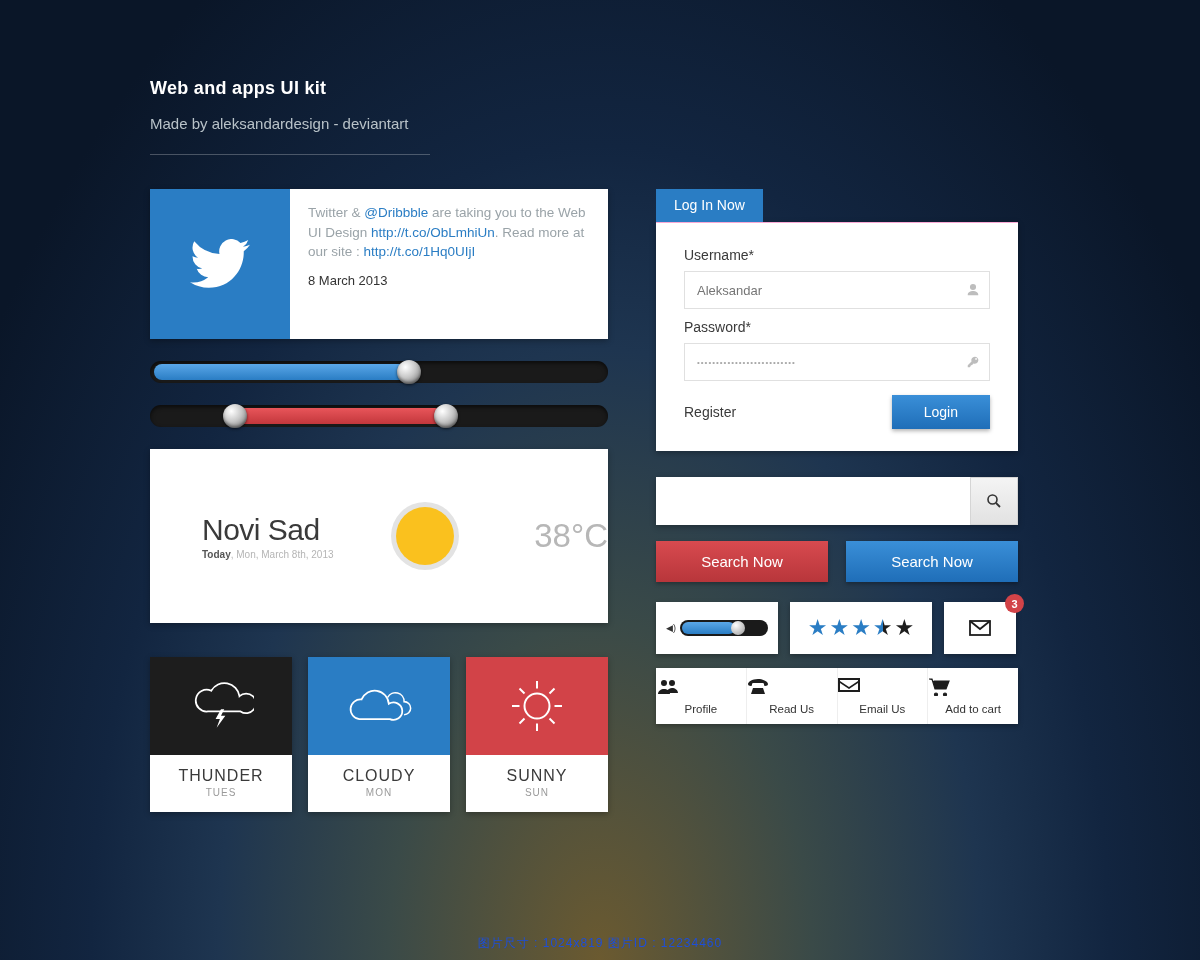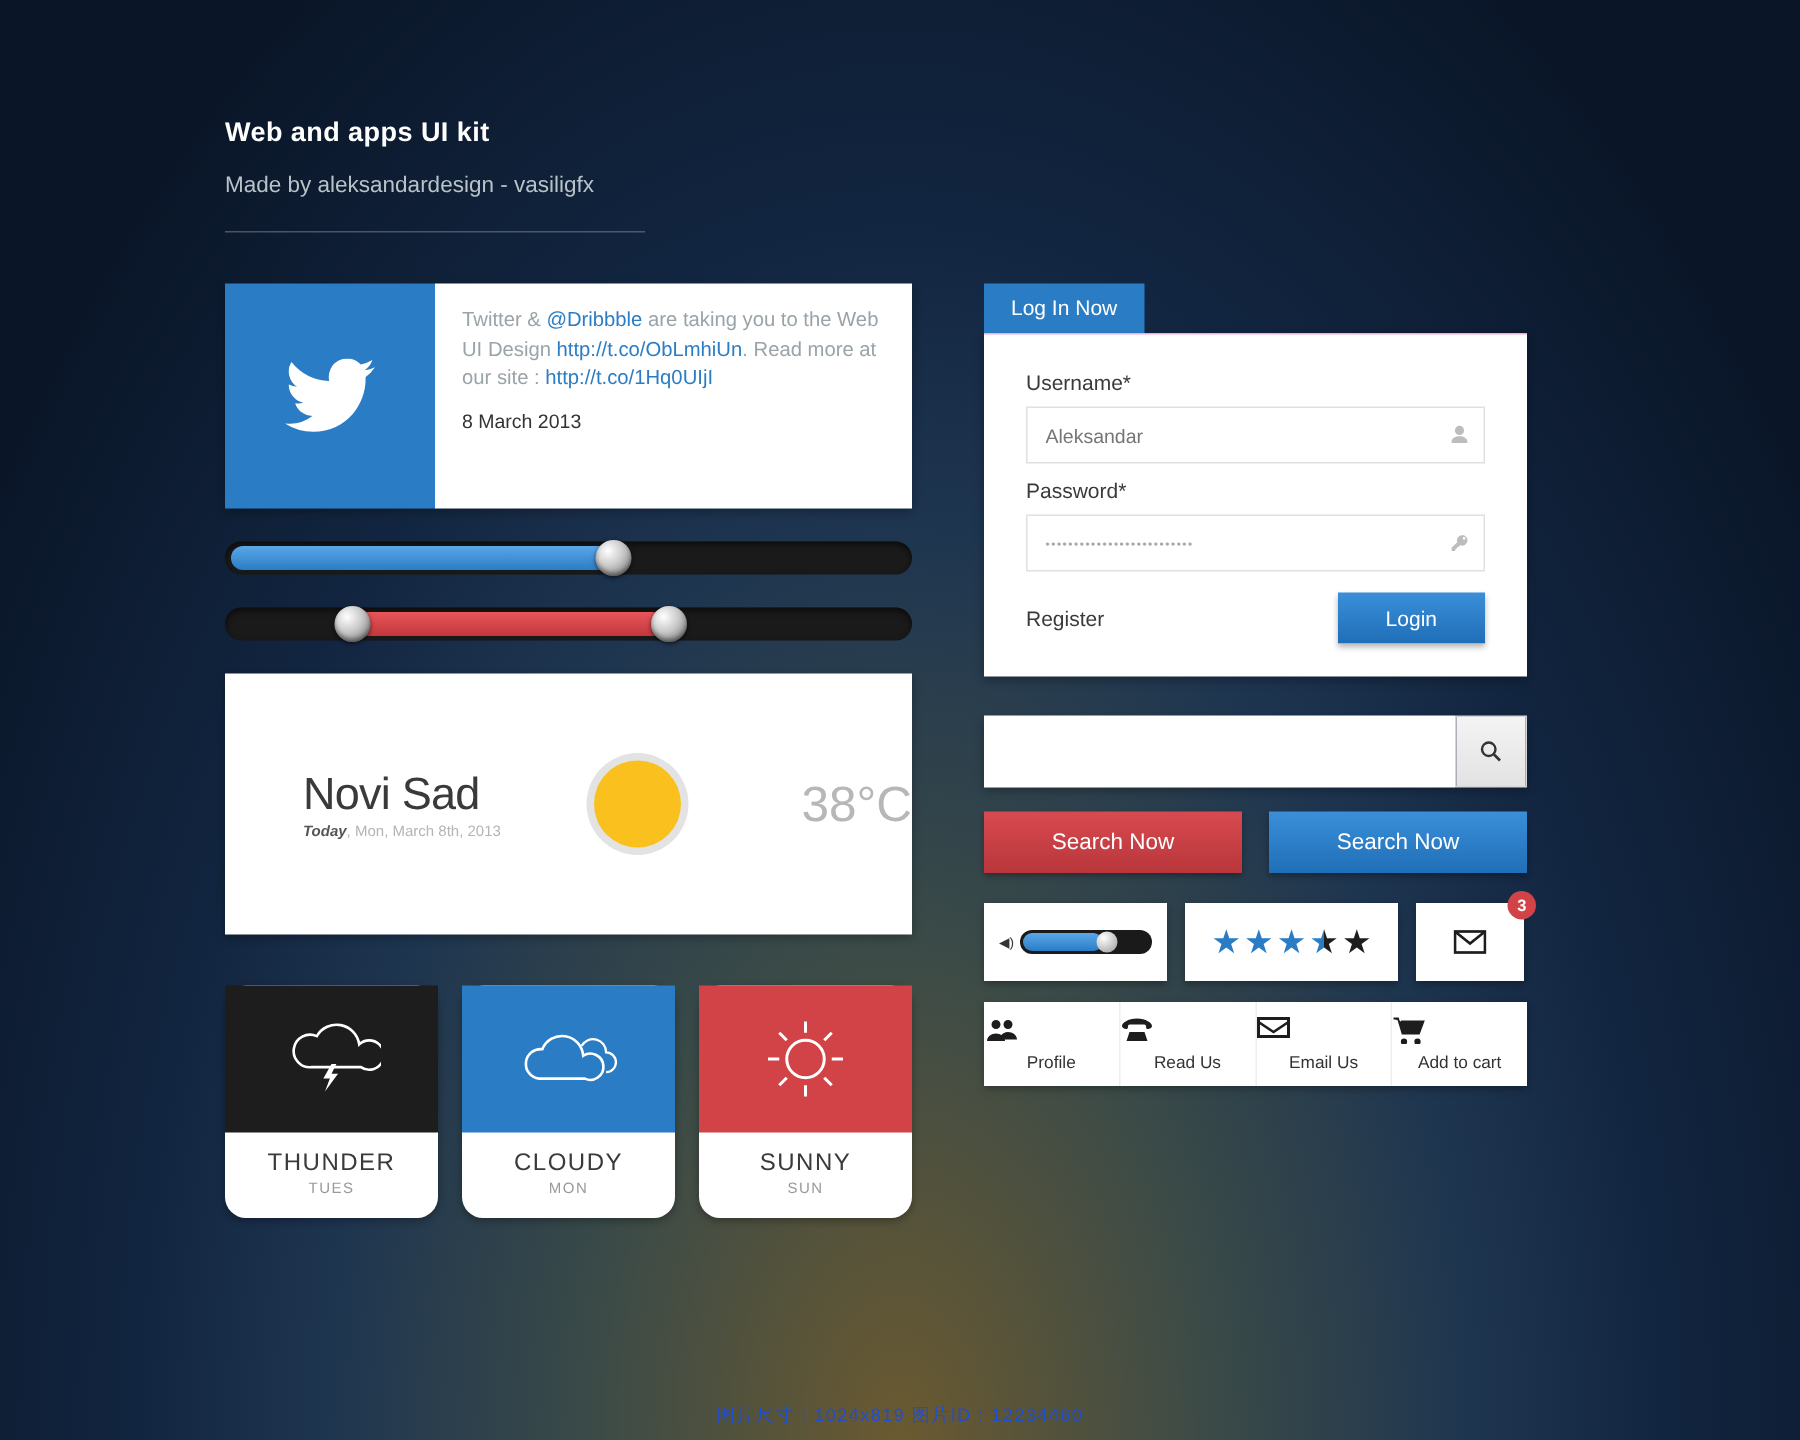--- a/index.html
+++ b/index.html
@@ -32,28 +32,28 @@
 .slider-range { position: absolute; top: 3px; bottom: 3px; border-radius: 8px; background: linear-gradient(#e8555a,#c3373c); left: 18%; width: 46%; }
 .knob { position: absolute; width: 24px; height: 24px; top: -1px; border-radius: 50%;
   background: radial-gradient(circle at 35% 30%, #fff, #c7c7c7 45%, #888 80%);
   box-shadow: 0 1px 3px rgba(0,0,0,0.6), inset 0 -2px 3px rgba(0,0,0,0.4); }
 
 
 .wx { background: #fff; margin-top: 6px; height: 174px; display: flex; align-items: center; box-shadow: 0 2px 6px rgba(0,0,0,0.3); }
 .wx-loc { padding-left: 52px; width: 220px; }
 .wx-city { font-size: 30px; color: #3a3a3a; font-weight: 400; letter-spacing: -0.5px; }
 .wx-date { font-size: 10px; color: #b5b5b5; margin-top: 2px; }
-.wx-date b { color: #555; font-weight: 600; font-style: italic; }
+.wx-date b { color: #555; font-weight: 600; }
 .wx-sun { width: 110px; display: flex; justify-content: center; }
 .sun-circ { width: 58px; height: 58px; border-radius: 50%; background: #fac11e; box-shadow: 0 0 0 5px #e3e3e3; }
 .wx-temp { flex: 1; text-align: right; font-size: 33px; color: #b7b7b7; font-weight: 300; }
 
 
 .forecast { display: flex; gap: 16px; margin-top: 34px; }
-.tile { width: 142px; background: #fff; box-shadow: 0 2px 6px rgba(0,0,0,0.3); border-radius: 14px; }
+.tile { width: 142px; background: #fff; box-shadow: 0 2px 6px rgba(0,0,0,0.3); }
 .tile-ico { height: 98px; display: flex; align-items: center; justify-content: center; }
 .tile:nth-child(1) .tile-ico { background: #1d1d1d; }
 .tile:nth-child(2) .tile-ico { background: #2a7dc4; }
 .tile:nth-child(3) .tile-ico { background: #d24348; }
 .tile-lbl { padding: 12px 0 14px; text-align: center; }
 .tile-name { font-size: 16px; color: #3a3a3a; letter-spacing: 1px; font-weight: 400; }
 .tile-day { font-size: 10px; color: #9a9a9a; letter-spacing: 1px; margin-top: 2px; }
 
 
 .login-tab { display: inline-block; background: #2a7dc4; color: #fff; font-size: 14px; padding: 8px 18px 9px; font-weight: 500; }
@@ -103,21 +103,21 @@
 .footer-bar { color: #1d4ed8; font-size: 12px; margin-top: 4px; letter-spacing: 1px; }
 
 svg { display: block; }
 </style>
 </head>
 <body>
 
 <div class="container">
   <div class="header">
     <h1>Web and apps UI kit</h1>
-    <h2>Made by aleksandardesign - vasiligfx</h2>
+    <h2>Made by aleksandardesign - deviantart</h2>
     <hr>
   </div>
 
   <div class="columns">
 
     <div class="left">
       <div class="tw-card">
         <div class="tw-ico">
           <svg width="62" height="50" viewBox="0 0 24 20">
             <path fill="#fff" d="M24 2.3a9.8 9.8 0 0 1-2.8.8A4.9 4.9 0 0 0 23.3.4a9.8 9.8 0 0 1-3.1 1.2A4.9 4.9 0 0 0 11.8 6a13.9 13.9 0 0 1-10.1-5.1 4.9 4.9 0 0 0 1.5 6.6A4.9 4.9 0 0 1 1 6.9v.1a4.9 4.9 0 0 0 3.9 4.8 4.9 4.9 0 0 1-2.2.1 4.9 4.9 0 0 0 4.6 3.4A9.9 9.9 0 0 1 0 17.3 13.9 13.9 0 0 0 7.5 19.5c9.1 0 14-7.5 14-14v-.6A10 10 0 0 0 24 2.3z"></path>

